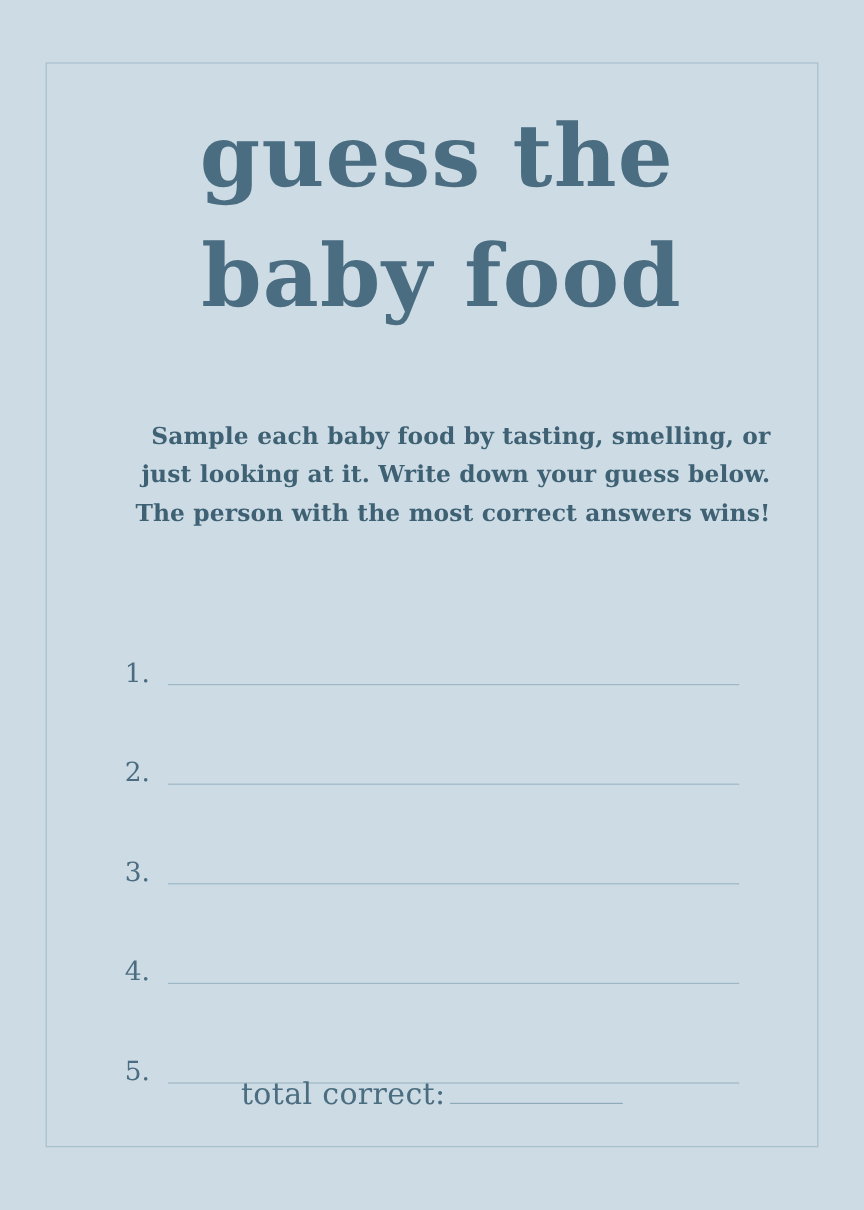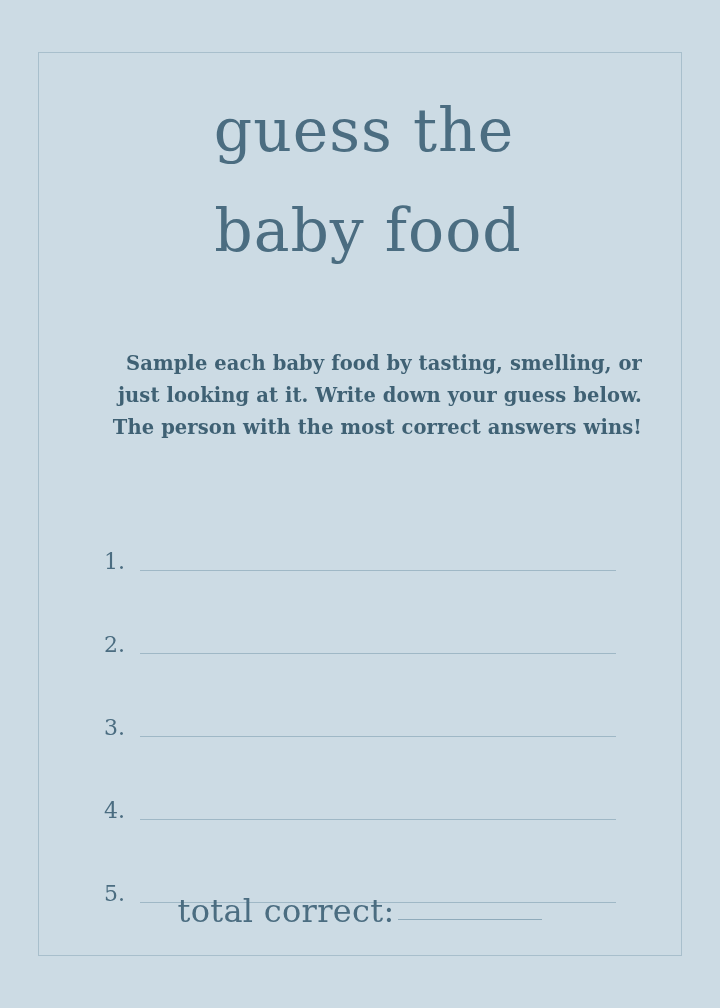--- a/index.html
+++ b/index.html
@@ -33,23 +33,23 @@
   }
   .title-block {
     position: absolute;
     left: 0;
     top: 78px;
     width: 720px;
     text-align: center;
   }
   .title-line {
     font-family: "DejaVu Serif", serif;
-    font-weight: normal;
+    font-weight: bold;
     color: #4b6d81;
-    font-size: 60px;
+    font-size: 72px;
     line-height: 104px;
     letter-spacing: 1px;
     margin-left: 8px;
   }
   .title-line.line2 {
     margin-top: -4px;
     padding-left: 8px;
   }
   .instructions {
     position: absolute;
@@ -96,21 +96,21 @@
     left: 104px;
     top: 898px;
     width: 512px;
     display: flex;
     align-items: flex-end;
     justify-content: center;
   }
   .total-label {
     font-family: "DejaVu Serif", serif;
     color: #4b6d81;
-    font-size: 32px;
+    font-size: 25px;
     line-height: 27px;
     letter-spacing: 0.3px;
   }
   .total-rule {
     width: 144px;
     height: 0;
     border-bottom: 1.5px solid #8fabbb;
     margin-left: 4px;
     margin-bottom: 5px;
   }

